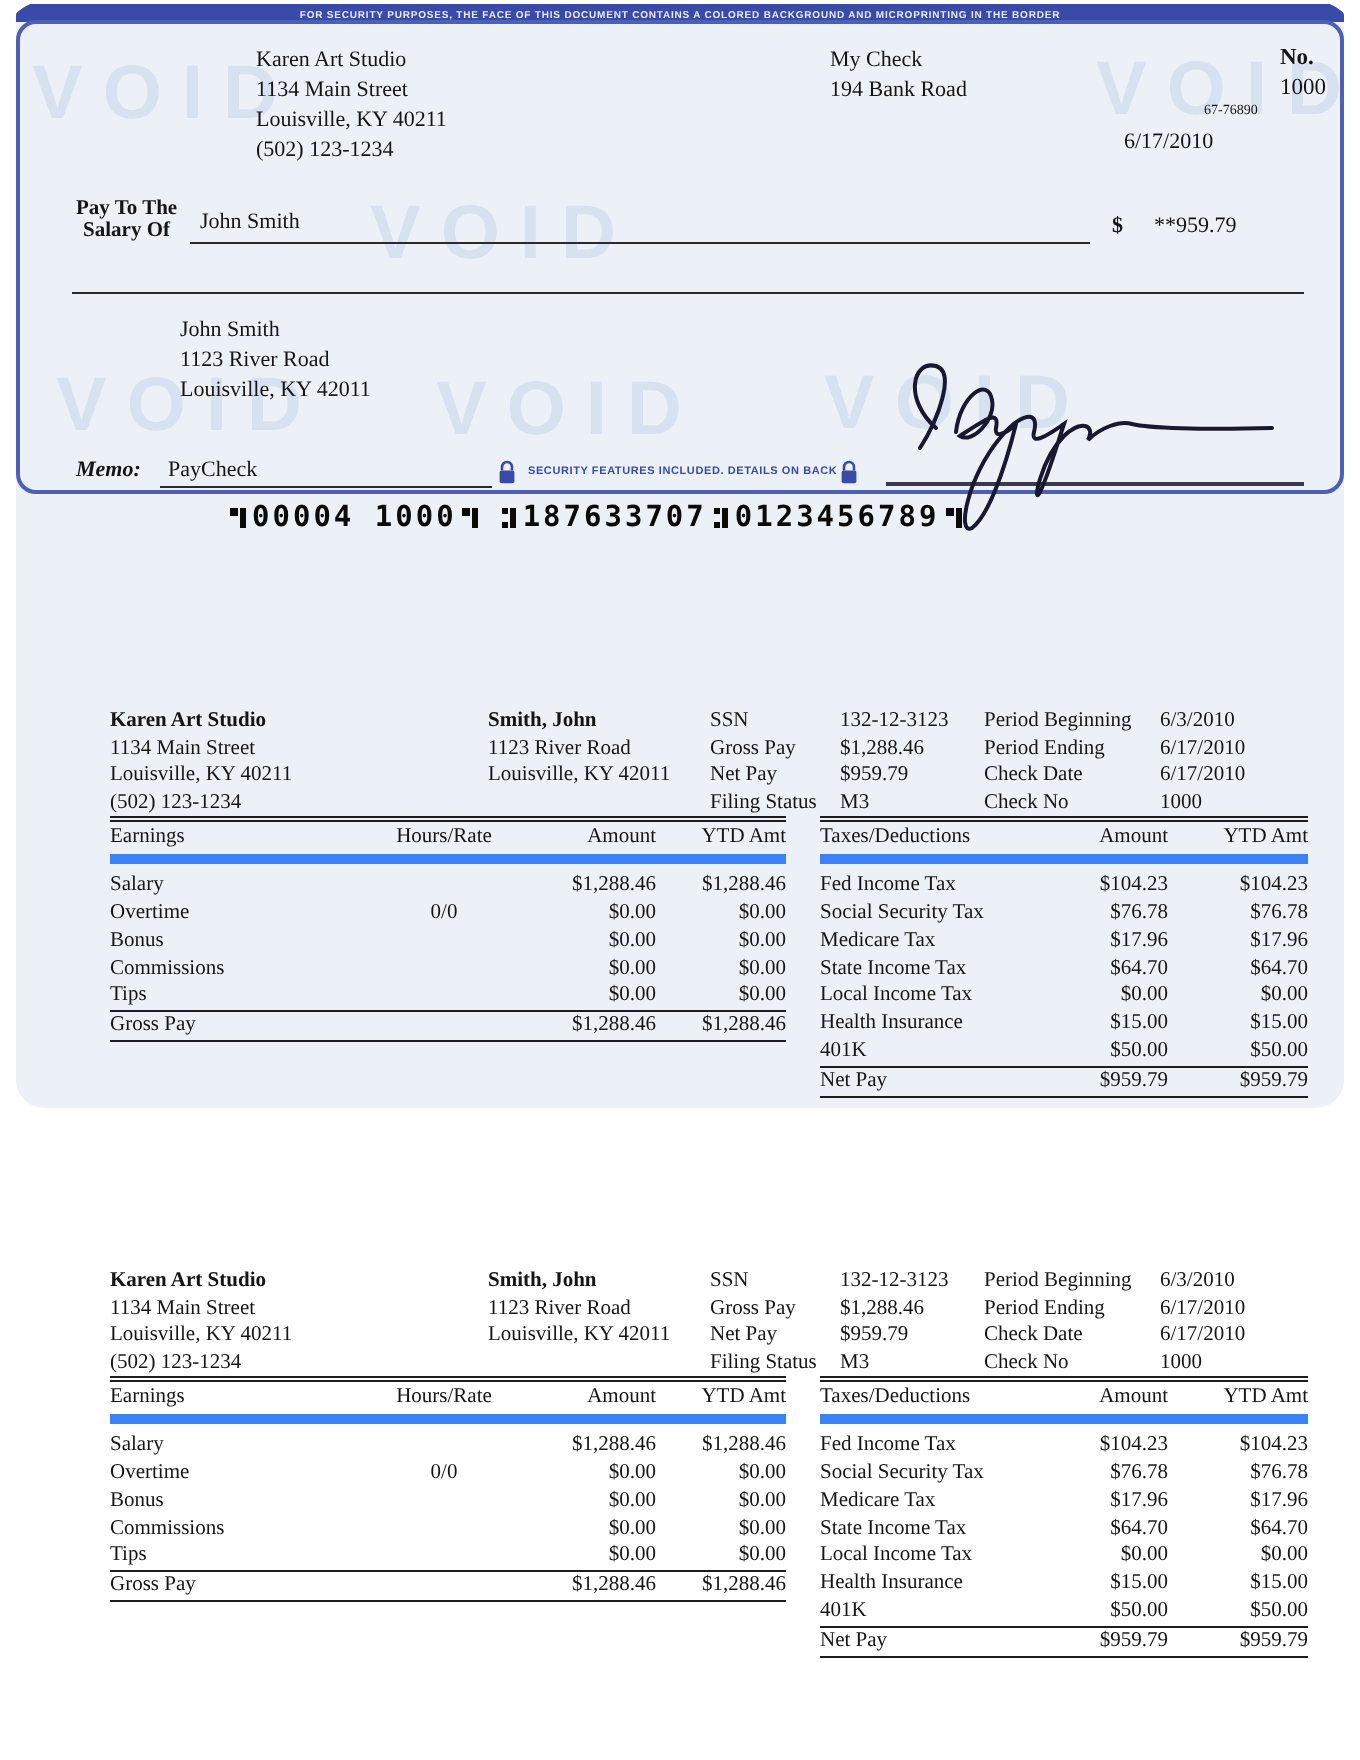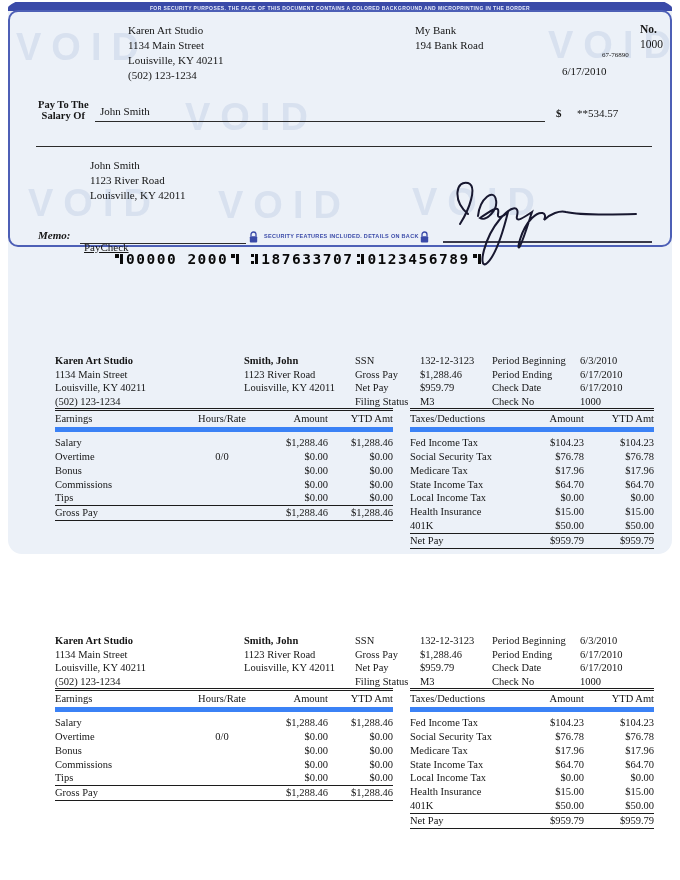--- a/index.html
+++ b/index.html
@@ -95,50 +95,50 @@
   <div class="check-border"></div>
 
   <div class="check-txt" style="left:128px; top:23px;">
     <div>Karen Art Studio</div>
     <div>1134 Main Street</div>
     <div>Louisville, KY 40211</div>
     <div>(502) 123-1234</div>
   </div>
 
   <div class="check-txt" style="left:415px; top:23px;">
-    <div>My Bank</div>
+    <div>My Check</div>
     <div>194 Bank Road</div>
   </div>
 
   <div class="check-txt" style="left:600px; top:22px; font-size:11.5px;margin-left:40px;">
     <span class="b">No.</span>
     <span>1000</span>
   </div>
   <div class="check-txt small-frac" style="left:602px; top:48px;">67-76890</div>
   <div class="check-txt" style="left:562px; top:64px;">6/17/2010</div>
 
   <div class="payto abs" style="left:38px; top:99px;">
     <div>Pay To The</div>
     <div>Salary Of</div>
   </div>
   <div class="check-txt" style="left:100px; top:104px;">John Smith</div>
   <div class="rule" style="left:95px; top:121px; width:450px;"></div>
   <div class="check-txt b" style="left:556px; top:106px;">$</div>
-  <div class="check-txt" style="left:577px; top:106px;">**534.57</div>
+  <div class="check-txt" style="left:577px; top:106px;">**959.79</div>
 
   <div class="rule" style="left:36px; top:146px; width:616px;"></div>
 
   <div class="check-txt" style="left:90px; top:158px;">
     <div>John Smith</div>
     <div>1123 River Road</div>
     <div>Louisville, KY 42011</div>
   </div>
 
   <div class="check-txt b" style="left:38px; top:228px;font-style:italic;">Memo:</div>
-  <div class="check-txt" style="left:84px; top:240px;text-decoration:underline;">PayCheck</div>
+  <div class="check-txt" style="left:84px; top:228px;">PayCheck</div>
   <div class="rule" style="left:80px; top:243px; width:166px;"></div>
 
   <span class="abs" style="left:249px; top:230px;">
     <svg width="9" height="13" viewBox="0 0 9 13">
         <path d="M2 5.2 V3.6 a2.5 2.6 0 0 1 5 0 V5.2" fill="none" stroke="#3a4aa8" stroke-width="1.3"></path>
         <rect x="0.8" y="5.2" width="7.4" height="6.4" rx="1" fill="#3a4aa8"></rect>
       </svg>
   </span>
   <div class="sec-note abs" style="left:264px; top:233px;">SECURITY FEATURES INCLUDED. DETAILS ON BACK</div>
   <span class="abs" style="left:420px; top:230px;">
@@ -157,21 +157,21 @@
                C64 66 56 88 48 94 C40 98 46 68 62 49
                C72 37 82 34 79 46 C77 54 88 46 94 42
                C90 54 86 68 82 76 C78 84 82 60 94 48
                C102 40 110 42 106 50 C112 44 122 40 128 42
                C136 44 162 45 198 44" fill="none" stroke="#181830" stroke-width="2" stroke-linecap="round"></path>
     </svg>
   </div>
 
   <div class="micr">
     <span class="sym sym-onus"></span>
-    <span class="seg">00000 2000</span>
+    <span class="seg">00004 1000</span>
     <span class="sym sym-onus"></span>
     <span class="sym sym-transit" style="margin-left:8px;"></span>
     <span class="seg">187633707</span>
     <span class="sym sym-transit"></span>
     <span class="seg">0123456789</span>
     <span class="sym sym-onus"></span>
   </div>
 
   <div class="stub stub-1">
     <div class="blk blk-employer">

